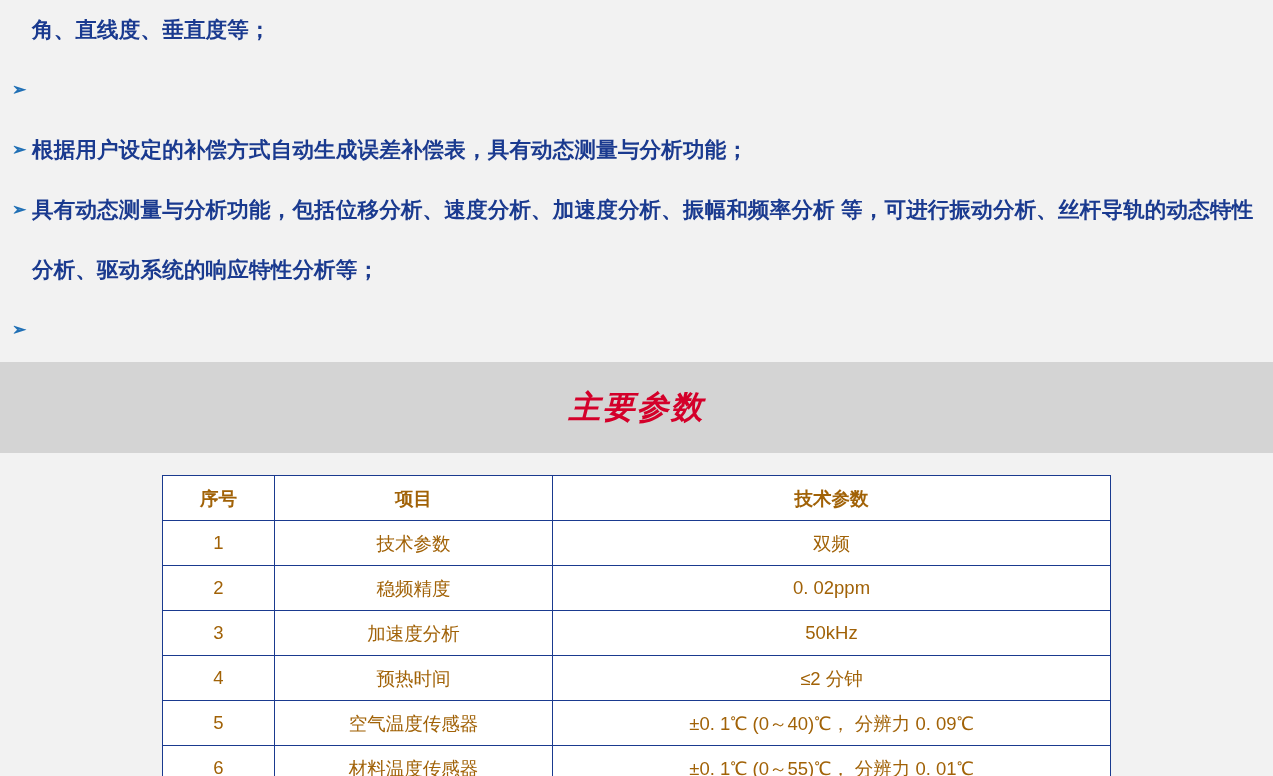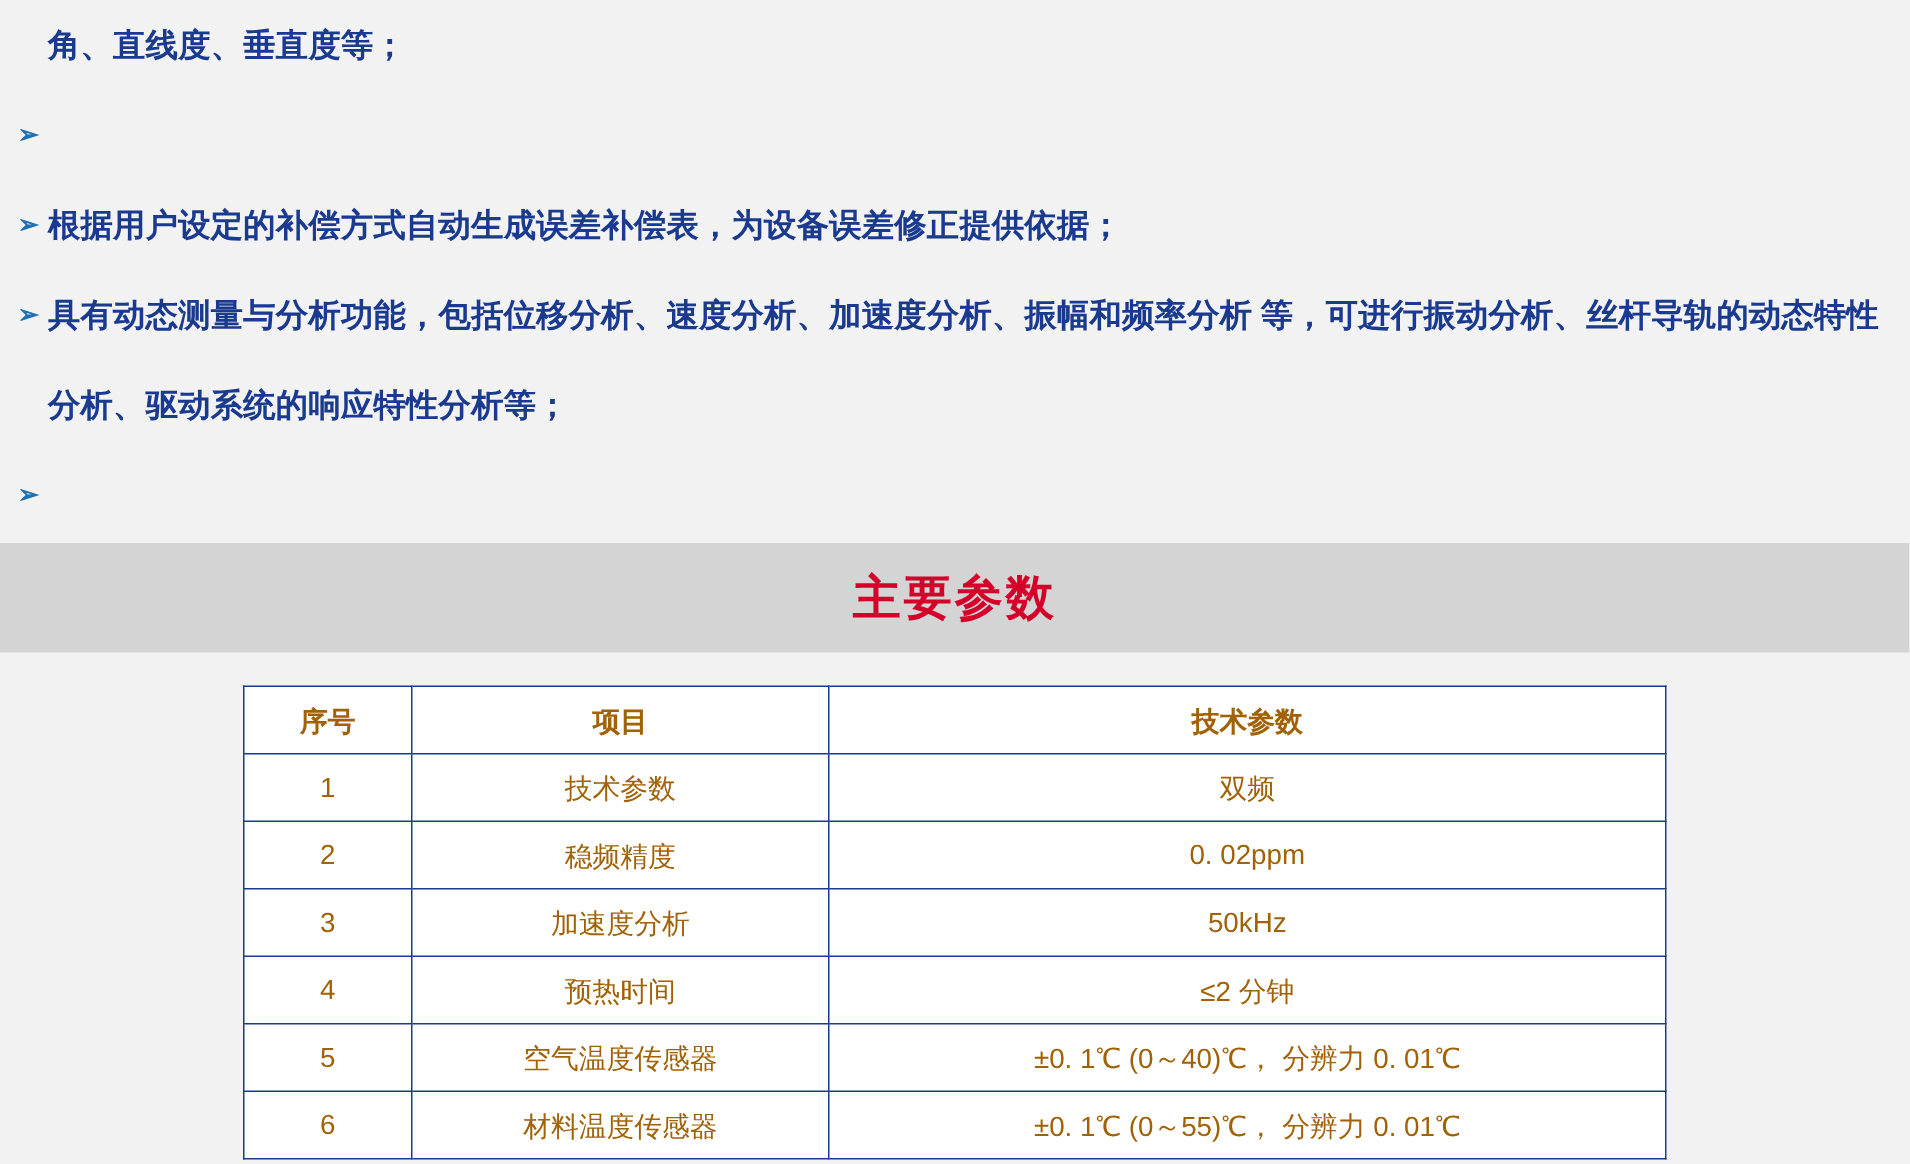--- a/index.html
+++ b/index.html
@@ -12,21 +12,20 @@
     background: #f2f2f2;
     font-family: "Liberation Sans", sans-serif;
     overflow: hidden;
     position: relative;
   }
 
   
   .bullets {
     padding: 0 10px 0 0;
     background: #f2f2f2;
-    font-family: Liberation Serif, serif;
   }
 
   .bullet-row {
     display: flex;
     align-items: flex-start;
     padding: 0 0 0 6px;
   }
 
   .bullet-marker {
     width: 26px;
@@ -52,25 +51,26 @@
   }
 
   .bullet-text.wrap {
     white-space: normal;
     line-height: 60px;
   }
 
   
   .title-band {
     background: #d4d4d4;
-    height: 73px;
+    height: 91px;
     display: flex;
     align-items: center;
     justify-content: center;
     margin-top: 2px;
+    font-style: italic;
   }
   .title-band-text {
     color: #d4002a;
     font-size: 32px;
     font-weight: bold;
     letter-spacing: 2px;
   }
 
   
   .table-wrap {
@@ -113,21 +113,21 @@
 <div class="bullets">
   <div class="bullet-row">
     <span class="bullet-marker empty"></span>
     <span class="bullet-text">角、直线度、垂直度等；</span>
   </div>
   <div class="bullet-row">
     <span class="bullet-marker">➢</span>
   </div>
   <div class="bullet-row">
     <span class="bullet-marker">➢</span>
-    <span class="bullet-text">根据用户设定的补偿方式自动生成误差补偿表，为设备误差修正提供依据；</span>
+    <span class="bullet-text">根据用户设定的补偿方式自动生成误差补偿表，具有动态测量与分析功能；</span>
   </div>
   <div class="bullet-row">
     <span class="bullet-marker">➢</span>
     <span class="bullet-text wrap">具有动态测量与分析功能，包括位移分析、速度分析、加速度分析、振幅和频率分析 等，可进行振动分析、丝杆导轨的动态特性分析、驱动系统的响应特性分析等；</span>
   </div>
   <div class="bullet-row">
     <span class="bullet-marker">➢</span>
   </div>
 </div>
 
@@ -166,21 +166,21 @@
         <td>50kHz</td>
       </tr>
       <tr>
         <td class="num">4</td>
         <td>预热时间</td>
         <td>≤2 分钟</td>
       </tr>
       <tr>
         <td class="num">5</td>
         <td>空气温度传感器</td>
-        <td>±0. 1℃ (0～40)℃，  分辨力 0. 01℃</td>
+        <td>±0. 1℃ (0～40)℃，  分辨力 0. 09℃</td>
       </tr>
       <tr>
         <td class="num">6</td>
         <td>材料温度传感器</td>
         <td>±0. 1℃ (0～55)℃，  分辨力 0. 01℃</td>
       </tr>
     </tbody>
   </table>
 </div>
 

